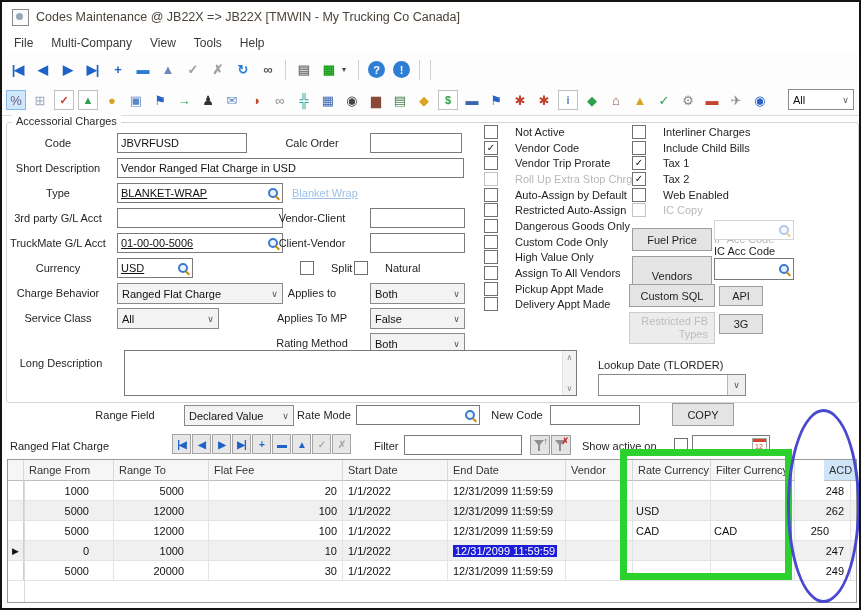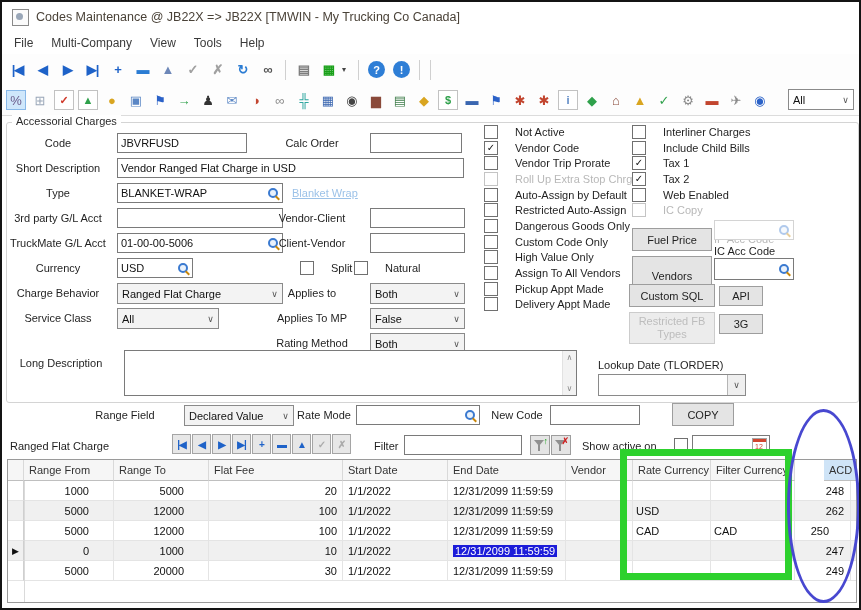--- a/index.html
+++ b/index.html
@@ -28,41 +28,41 @@
   .t2btn.selected{background:#cfe7fb;border:1px solid #88b8e8;box-sizing:border-box;}
   
   .flabel{position:absolute;font-size:11px;color:#1f1f1f;text-align:center;height:20px;line-height:20px;white-space:nowrap;}
   .glabel{position:absolute;font-size:11px;color:#1f1f1f;height:16px;line-height:16px;white-space:nowrap;}
   .dimlab{color:#b8b8b8;}
   .tin{position:absolute;border:1px solid #7a7a7a;background:#fff;height:20px;box-sizing:border-box;
        font:11px "Liberation Sans",sans-serif;padding:0 3px;margin:0;color:#111;}
   .lkw{position:absolute;border:1px solid #7a7a7a;background:#fff;height:20px;box-sizing:border-box;
        display:flex;align-items:center;}
   .lkw input{border:0;outline:0;background:transparent;flex:1;min-width:0;
-             font:11px "Liberation Sans",sans-serif;padding:0 3px;color:#111;}
+             font:11px "Liberation Sans",sans-serif;padding:0 3px;color:#111;text-decoration:underline;}
   .lkw.dis{border-color:#d4d4d4;}
   .lkw.dis .mag{opacity:.4;}
   .mag{width:13px;height:13px;position:relative;flex:none;margin-right:2px;}
   .mag::before{content:"";position:absolute;left:1px;top:1px;width:6px;height:6px;border:2px solid #3b7ad0;
                border-radius:50%;background:#eaf2fb;}
   .mag::after{content:"";position:absolute;right:0;bottom:1px;width:5px;height:2px;background:#c8860a;transform:rotate(45deg);}
   .cmb{position:absolute;height:21px;border:1px solid #8a8a8a;background:#f3f3f3;box-sizing:border-box;
        display:flex;align-items:center;padding-left:4px;font-size:11px;color:#111;}
   .cmb .arr{margin-left:auto;width:15px;text-align:center;color:#555;font-size:9px;flex:none;}
   .cmb.white{background:#fff;}
   .cmb .arrbox{margin-left:auto;border-left:1px solid #b5b5b5;background:#efefef;height:100%;width:17px;
                display:flex;align-items:center;justify-content:center;color:#555;font-size:9px;flex:none;}
   .cb{width:12px;height:12px;border:1px solid #707070;background:#fff;font-size:10px;line-height:11px;
       text-align:center;color:#111;flex:none;margin-right:4px;box-sizing:content-box;}
   .cb.cbdis{border-color:#c4c4c4;}
   .cbrow{display:flex;align-items:center;height:15.7px;}
   .cblab{font-size:11px;white-space:nowrap;color:#1f1f1f;padding-left:13px;}
   .cblab.labdis{color:#b8b8b8;}
   .pbtn{position:absolute;background:#e4e4e4;border:1px solid #9d9d9d;box-sizing:border-box;
-        display:flex;align-items:center;justify-content:center;font-size:11px;color:#1f1f1f;text-align:center;}
+        display:flex;align-items:center;justify-content:center;font-size:11px;color:#1f1f1f;text-align:right;}
   .pbtn.dis{color:#bdbdbd;background:#ececec;border-color:#cccccc;}
   .groupbox{position:absolute;left:4px;top:120px;width:851px;height:279px;border:1px solid #d4d4d4;border-radius:3px;}
   .grouplab{position:absolute;left:10px;top:113px;background:#fff;padding:0 4px;font-size:11px;color:#2b2b2b;}
   .lnk{position:absolute;color:#9cc2e8;text-decoration:underline;font-size:11px;white-space:nowrap;}
   .ta{position:absolute;border:1px solid #7a7a7a;background:#fff;box-sizing:border-box;}
   .vsb{position:absolute;right:0;top:0;bottom:0;width:14px;background:#f2f2f2;border-left:1px solid #e2e2e2;
        display:flex;flex-direction:column;justify-content:space-between;align-items:center;
        color:#8a8a8a;font-size:8px;padding:2px 0;box-sizing:border-box;}
   
   .gnav{position:absolute;left:170px;top:432px;display:flex;}

